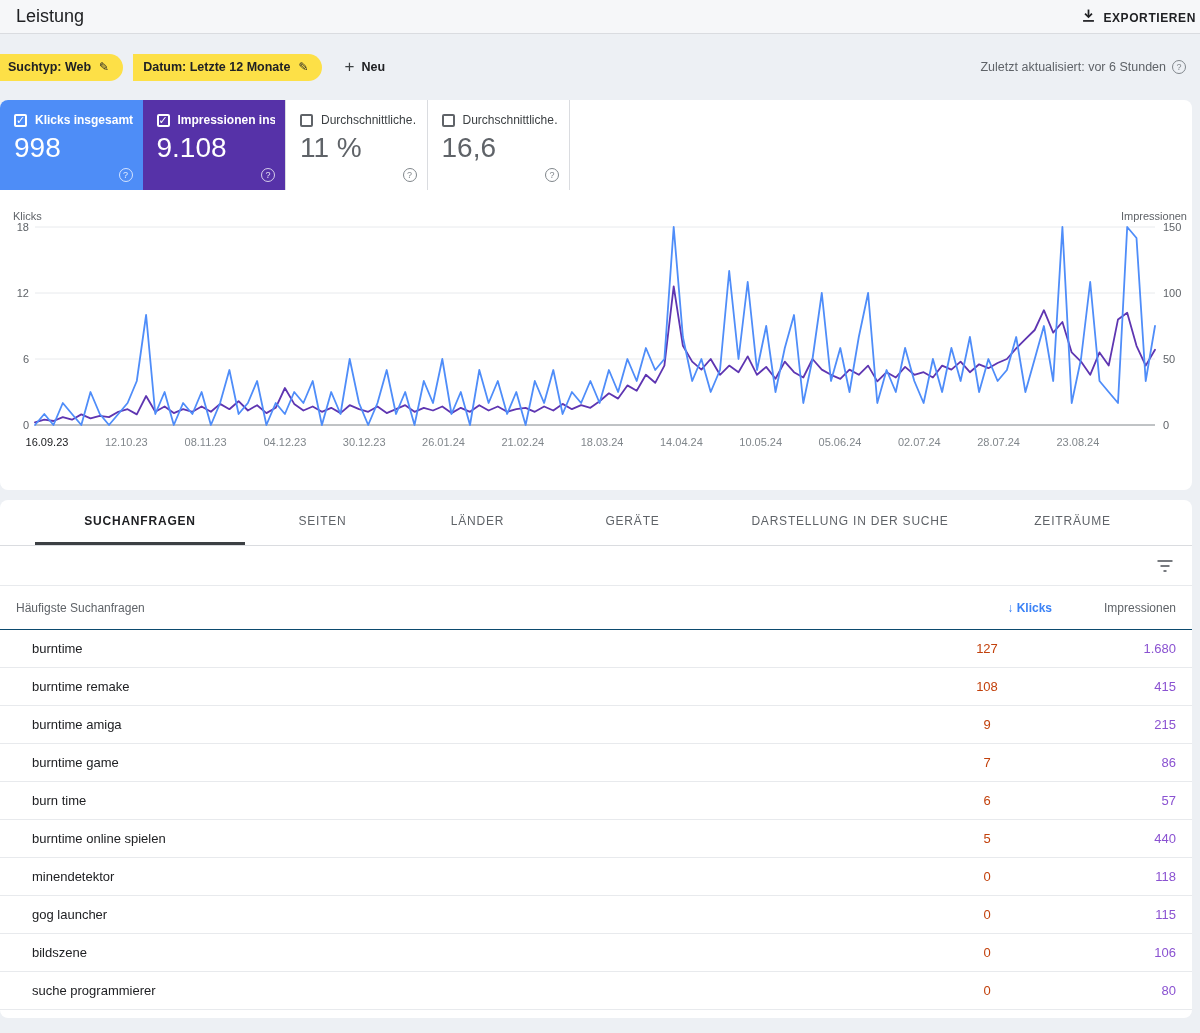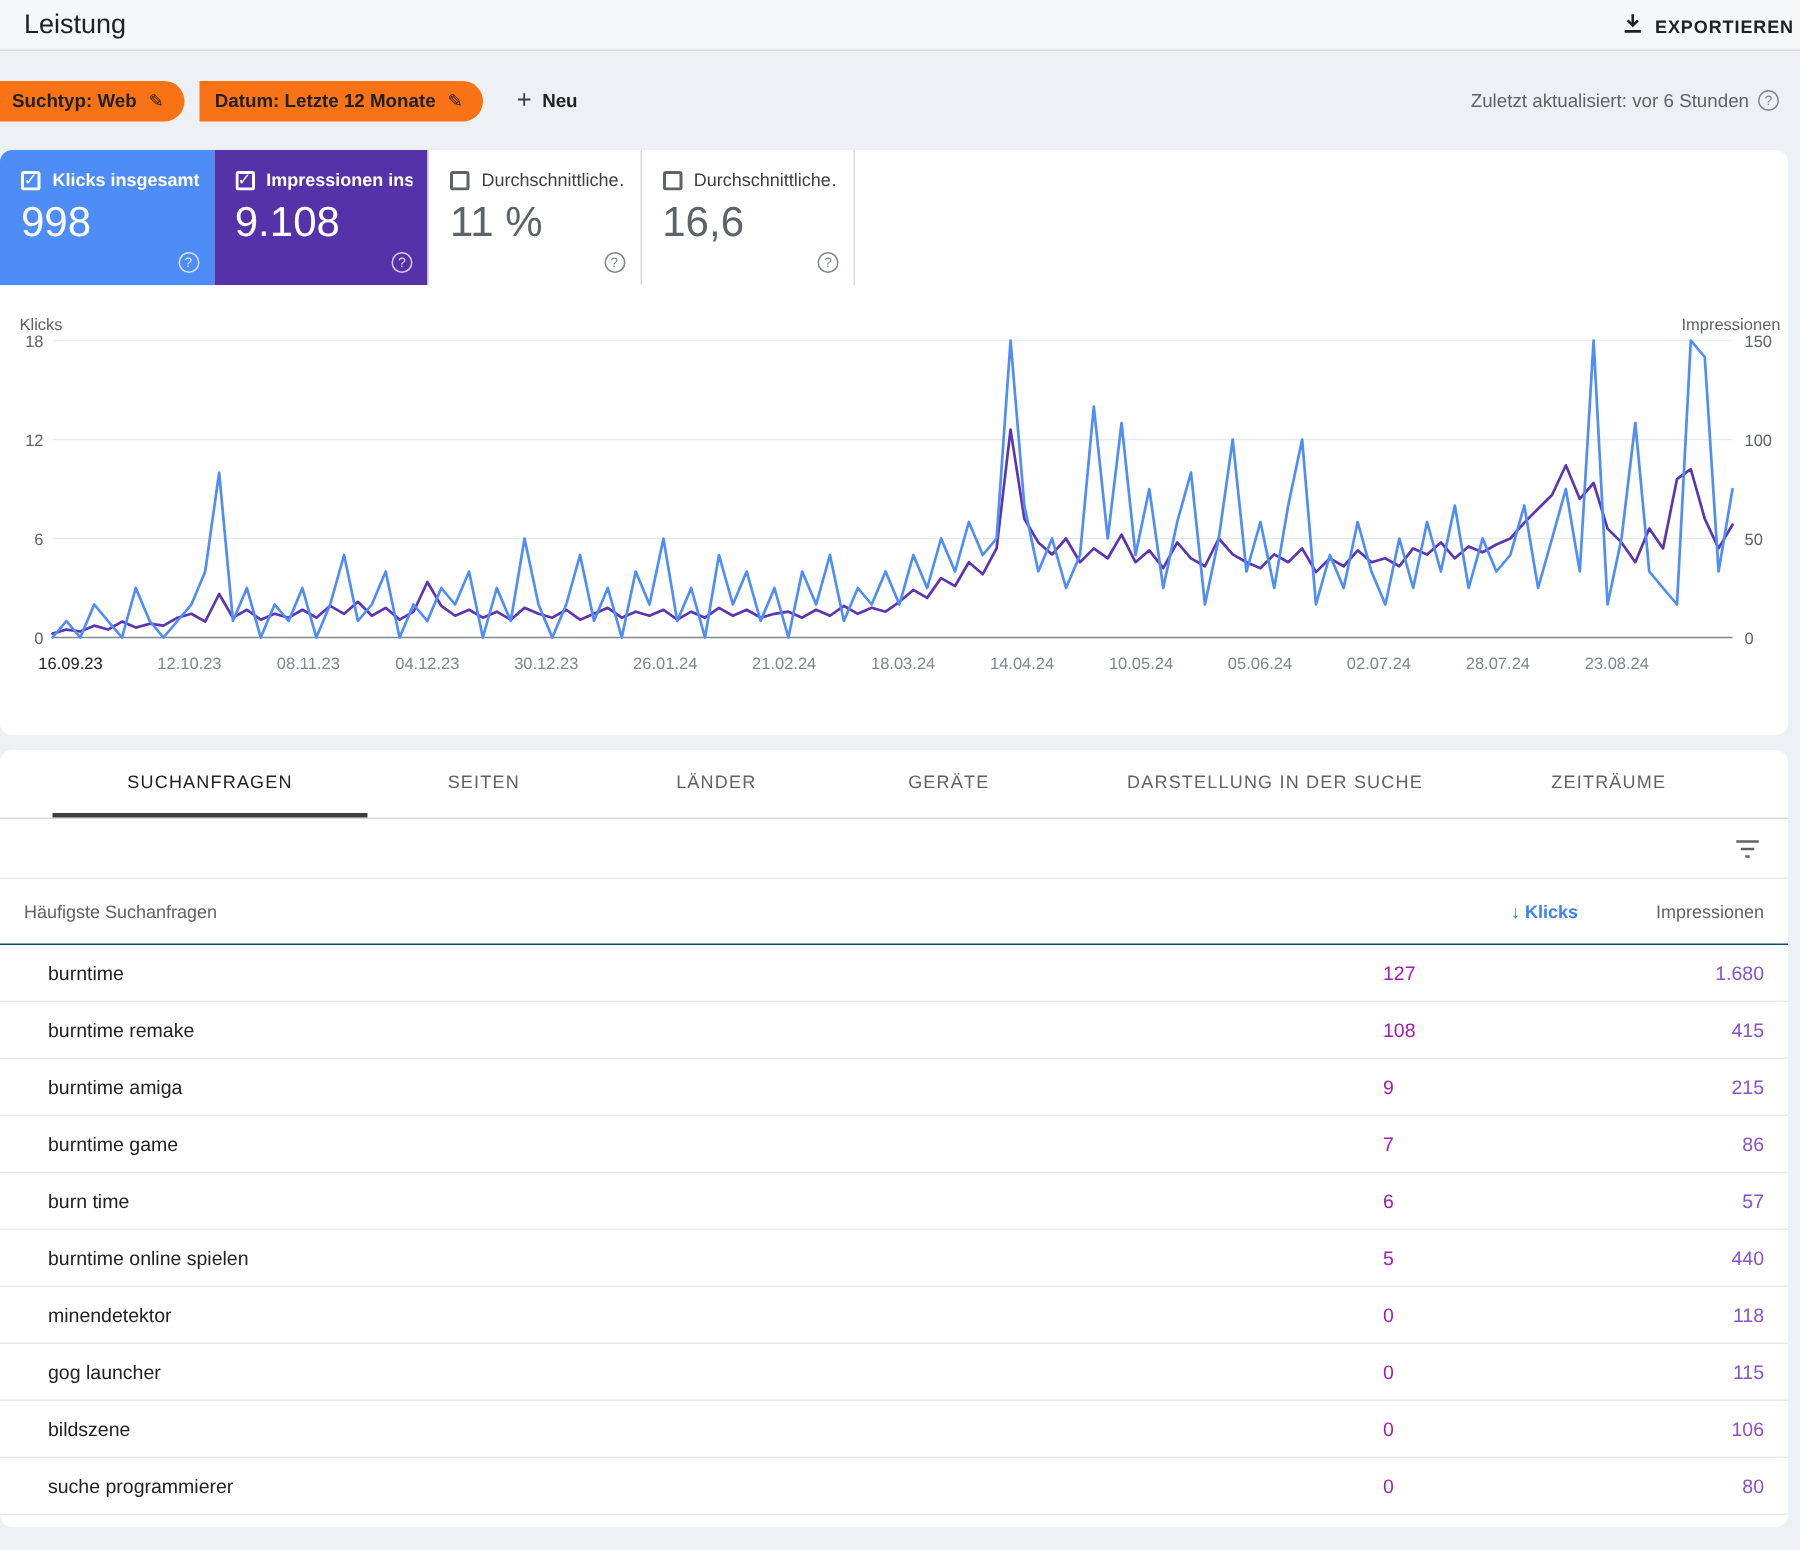--- a/index.html
+++ b/index.html
@@ -9,21 +9,21 @@
   
   .topbar { height:34px; background:#f6f7f9; border-bottom:1px solid #dadce0;
     display:flex; align-items:center; justify-content:space-between; padding:0 4px 0 16px; }
   .page-title { font-size:18px; color:#202124; }
   .export-btn { display:flex; align-items:flex-end; gap:8px; font-size:12px; font-weight:700;
     letter-spacing:.6px; color:#202124; cursor:pointer; }
 
   
   .filter-row { height:66px; display:flex; align-items:center; justify-content:space-between; padding:0 14px 0 0; }
   .chips { display:flex; align-items:center; }
-  .chip { background:#f97316; border-radius:0 14px 14px 0; height:27px; display:flex; align-items:center;
+  .chip { background:#fde047; border-radius:0 14px 14px 0; height:27px; display:flex; align-items:center;
     gap:8px; padding:0 14px 0 10px; font-size:12.5px; font-weight:700; color:#202124; cursor:pointer; margin-right:10px; }
   .chip:first-child { padding-left:8px; }
   .chip .pencil { font-size:12px; font-weight:400; }
   .new-btn { display:flex; align-items:center; gap:7px; margin-left:12px; font-size:12.5px; font-weight:700; cursor:pointer; }
   .new-btn .plus { font-size:17px; font-weight:400; color:#3c4043; }
   .updated { font-size:12.5px; color:#5f6368; display:flex; align-items:flex-end; gap:6px; }
   .qmark { width:14px; height:14px; border:1px solid #80868b; border-radius:50%; font-size:9px;
     display:inline-flex; align-items:center; justify-content:center; color:#80868b; }
 
   
@@ -47,33 +47,33 @@
   .mcard.plain .qmark { border-color:#80868b; color:#80868b; }
 
   .chart-wrap { position:relative; height:250px; margin-top:20px; }
   .chart-wrap svg { display:block; }
 
   
   .panel-bottom { margin-top:10px; min-height:518px; }
   .tabs { display:flex; padding-left:35px; height:46px; border-bottom:1px solid #dadce0; }
   .tab { display:flex; align-items:center; justify-content:center; font-size:12px; letter-spacing:.8px;
     color:#5f6368; cursor:pointer; border-bottom:3px solid transparent; }
-  .tab.active { color:#202124; font-weight:400; border-bottom-color:#3c4043; }
+  .tab.active { color:#202124; font-weight:700; border-bottom-color:#3c4043; }
 
   .toolrow { height:40px; display:flex; align-items:center; justify-content:flex-end; padding-right:18px;
     border-bottom:1px solid #e8eaed; }
   .filter-icon { cursor:pointer; display:flex; }
 
   .thead, .trow { display:grid; grid-template-columns:1fr 130px 124px; align-items:center; padding:0 16px; }
   .thead { height:44px; border-bottom:1px solid #0c4a6e; font-size:12px; color:#5f6368; }
   .thead .col-clicks { color:#3b82f6; font-weight:700; text-align:right; }
   .thead .col-impr { text-align:right; }
   .trow { height:38px; border-bottom:1px solid #e8eaed; font-size:13px; cursor:pointer;padding-left:32px; }
   .trow .query { color:#202124; }
-  .trow .clicks { text-align:left; color:#a21caf; }
+  .trow .clicks { text-align:center; color:#c2410c; }
   .trow .impr { text-align:right; color:#8a52d1; }
 </style>
 </head>
 <body>
 
 <div class="topbar">
   <div class="page-title">Leistung</div>
   <div class="export-btn">
     <span>
       <svg width="13" height="13" viewBox="0 0 12 12" fill="none" stroke="#202124" stroke-width="1.6">

